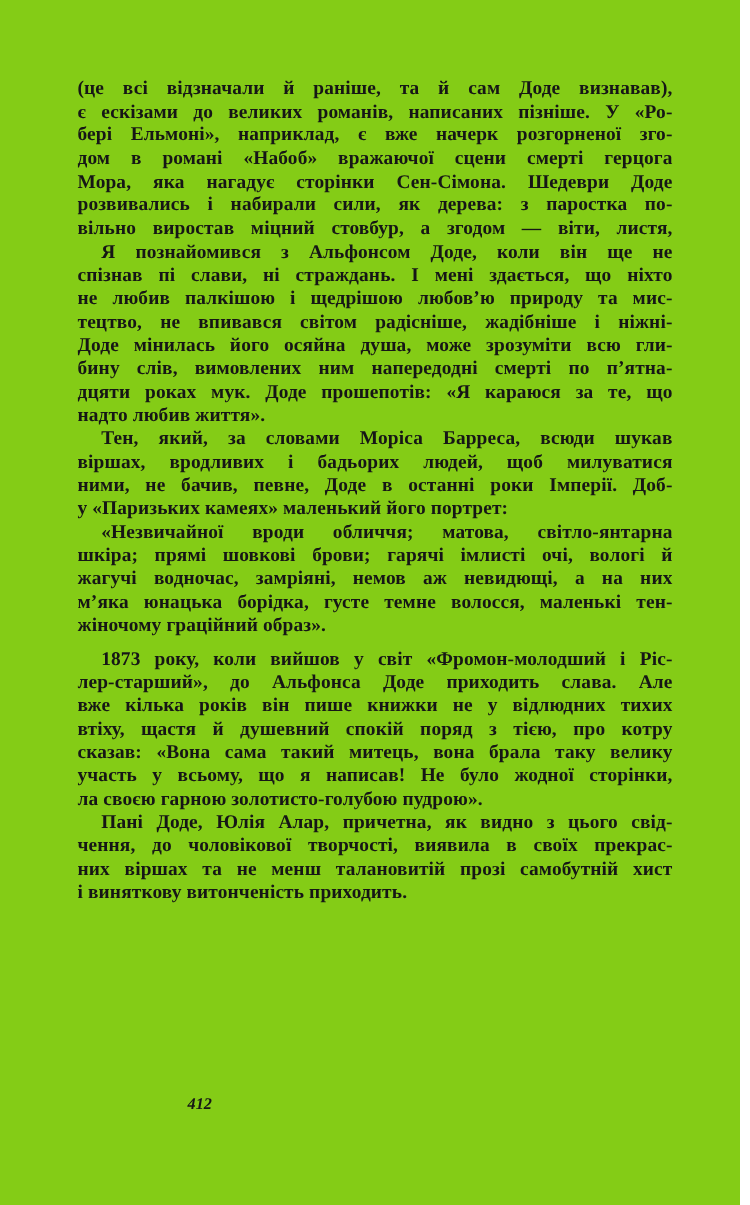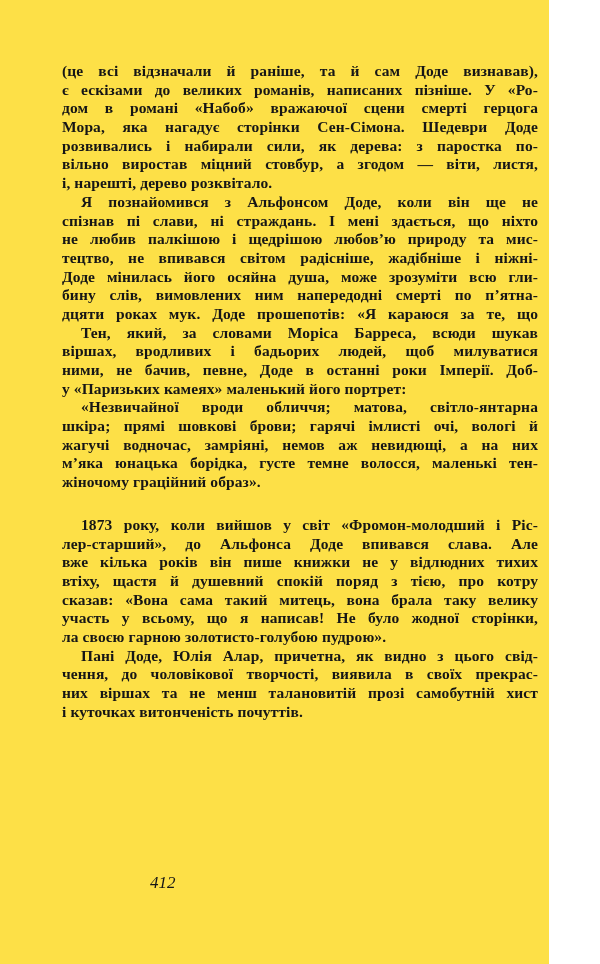--- a/index.html
+++ b/index.html
@@ -4,108 +4,109 @@
 <style>
   html, body {
     margin: 0;
     padding: 0;
     width: 600px;
     height: 964px;
     background: #ffffff;
   }
   .page {
     position: relative;
-    width: 549px;
+    width: 592px;
     height: 964px;
-    background: #fde047;
+    background: #84cc16;
     overflow: hidden;
     font-family: "Liberation Serif", "DejaVu Serif", serif;
     font-weight: 700;
     color: #161616;
   }
   .text-block {
     position: absolute;
     left: 62px;
     top: 62px;
     width: 476px;
   }
   .paragraph { margin: 0; padding: 0; }
-  .paragraph.gap { margin-top: 24px; }
+  .paragraph.gap { margin-top: 8px; }
   .line {
     font-size: 15.5px;
     line-height: 18.7px;
     height: 18.7px;
     overflow: hidden;
     text-align: justify;
     text-align-last: justify;
     letter-spacing: 0.1px;
     white-space: normal;
   }
   .line.last {
     text-align: left;
     text-align-last: left;
   }
   .line.indent { text-indent: 19px; }
   .page-number {
     position: absolute;
     left: 150px;
     top: 873px;
-    font-size: 17px;
+    font-size: 13px;
     line-height: 19px;
     font-style: italic;
-    font-weight: 400;
+    font-weight: 700;
     color: #161616;
   }
 </style>
 </head>
 <body>
 
 <div class="page">
   <div class="text-block" id="text-block">
       <div class="paragraph">
         <div class="line">(це всі відзначали й раніше, та й сам Доде визнавав),</div>
         <div class="line">є ескізами до великих романів, написаних пізніше. У «Ро-</div>
+        <div class="line">бері Ельмоні», наприклад, є вже начерк розгорненої зго-</div>
         <div class="line">дом в романі «Набоб» вражаючої сцени смерті герцога</div>
         <div class="line">Мора, яка нагадує сторінки Сен-Сімона. Шедеври Доде</div>
         <div class="line">розвивались і набирали сили, як дерева: з паростка по-</div>
         <div class="line">вільно виростав міцний стовбур, а згодом — віти, листя,</div>
-        <div class="line last">і, нарешті, дерево розквітало.</div>
       </div>
       <div class="paragraph">
         <div class="line indent">Я познайомився з Альфонсом Доде, коли він ще не</div>
         <div class="line">спізнав пі слави, ні страждань. І мені здається, що ніхто</div>
         <div class="line">не любив палкішою і щедрішою любов’ю природу та мис-</div>
         <div class="line">тецтво, не впивався світом радісніше, жадібніше і ніжні-</div>
         <div class="line">Доде мінилась його осяйна душа, може зрозуміти всю гли-</div>
         <div class="line">бину слів, вимовлених ним напередодні смерті по п’ятна-</div>
         <div class="line">дцяти роках мук. Доде прошепотів: «Я караюся за те, що</div>
+        <div class="line last">надто любив життя».</div>
       </div>
       <div class="paragraph">
         <div class="line indent">Тен, який, за словами Моріса Барреса, всюди шукав</div>
         <div class="line">віршах, вродливих і бадьорих людей, щоб милуватися</div>
         <div class="line">ними, не бачив, певне, Доде в останні роки Імперії. Доб-</div>
         <div class="line last">у «Паризьких камеях» маленький його портрет:</div>
       </div>
       <div class="paragraph">
         <div class="line indent">«Незвичайної вроди обличчя; матова, світло-янтарна</div>
         <div class="line">шкіра; прямі шовкові брови; гарячі імлисті очі, вологі й</div>
         <div class="line">жагучі водночас, замріяні, немов аж невидющі, а на них</div>
         <div class="line">м’яка юнацька борідка, густе темне волосся, маленькі тен-</div>
         <div class="line last">жіночому граційний образ».</div>
       </div>
       <div class="paragraph gap">
         <div class="line indent">1873 року, коли вийшов у світ «Фромон-молодший і Ріс-</div>
-        <div class="line">лер-старший», до Альфонса Доде впивався слава. Але</div>
+        <div class="line">лер-старший», до Альфонса Доде приходить слава. Але</div>
         <div class="line">вже кілька років він пише книжки не у відлюдних тихих</div>
         <div class="line">втіху, щастя й душевний спокій поряд з тією, про котру</div>
         <div class="line">сказав: «Вона сама такий митець, вона брала таку велику</div>
         <div class="line">участь у всьому, що я написав! Не було жодної сторінки,</div>
         <div class="line last">ла своєю гарною золотисто-голубою пудрою».</div>
       </div>
       <div class="paragraph">
         <div class="line indent">Пані Доде, Юлія Алар, причетна, як видно з цього свід-</div>
         <div class="line">чення, до чоловікової творчості, виявила в своїх прекрас-</div>
         <div class="line">них віршах та не менш талановитій прозі самобутній хист</div>
-        <div class="line last">і куточках витонченість почуттів.</div>
+        <div class="line last">і виняткову витонченість приходить.</div>
       </div>
     </div>
   <div class="page-number">412</div>
 </div>
 
 </body></html>

